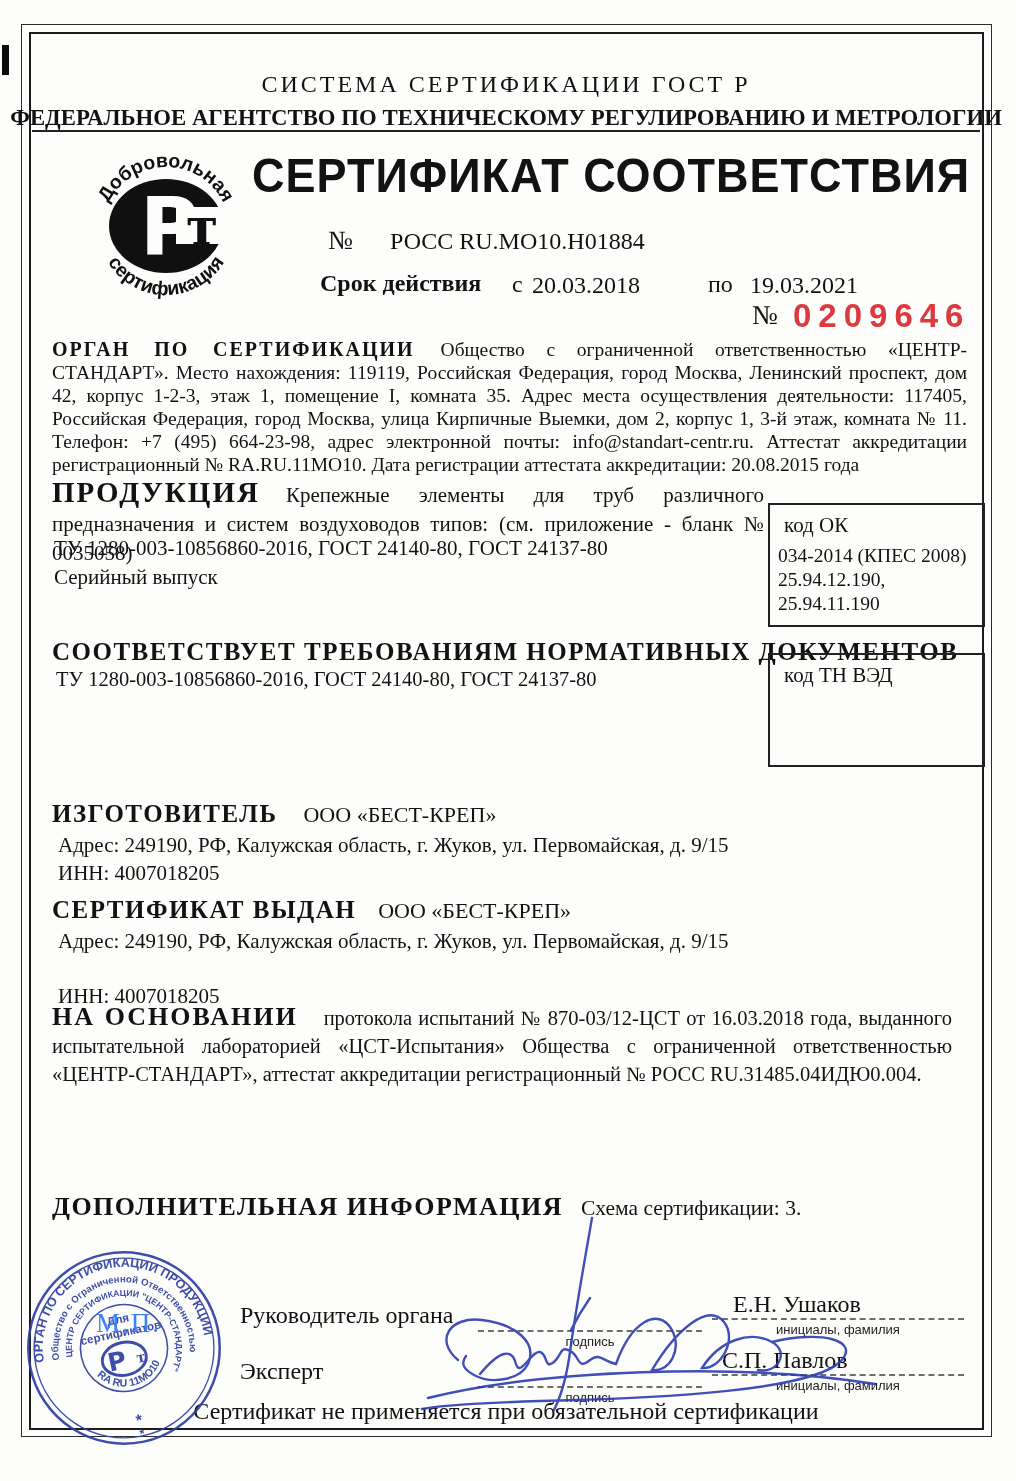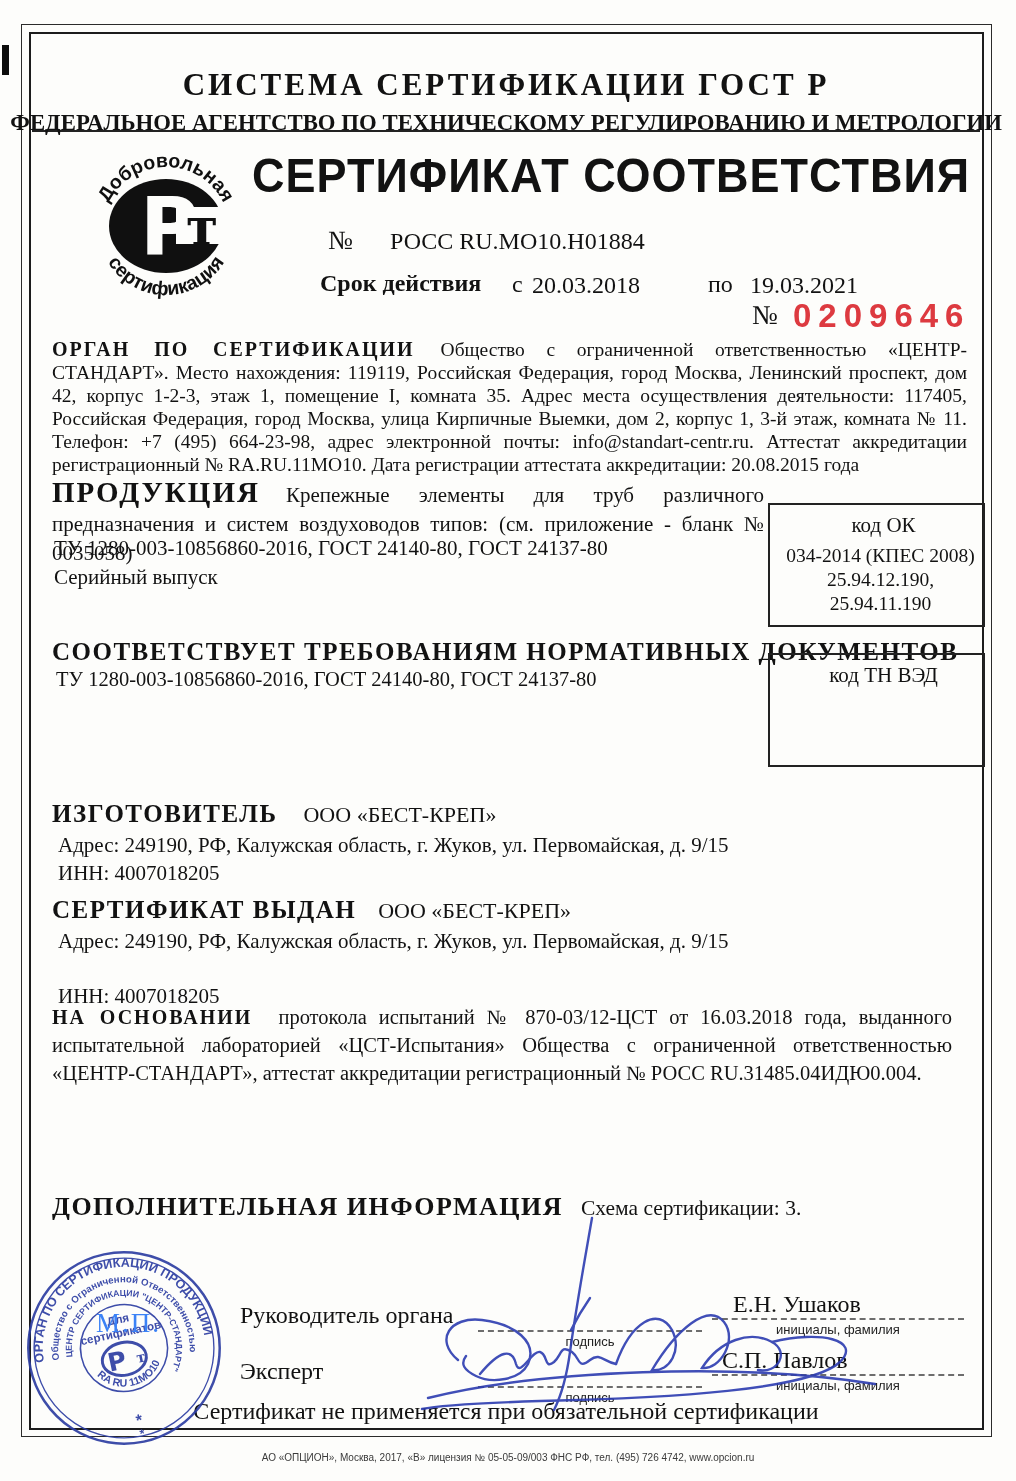--- a/index.html
+++ b/index.html
@@ -7,38 +7,38 @@
   .page{position:relative;width:1016px;height:1481px;background:#fdfdfb;
         font-family:"Liberation Serif",serif;color:#121212;overflow:hidden;}
   .abs{position:absolute;}
   
   .border-outer{left:21px;top:24px;width:969px;height:1411px;border:1.5px solid #2b2b2b;z-index:1;}
   .border-inner{left:29px;top:32px;width:951px;height:1394px;border:2.5px solid #1c1c1c;z-index:1;}
   .scan-artifact{left:2px;top:45px;width:7px;height:30px;background:#0c0c0c;z-index:3;}
   
   .header{left:32px;top:35px;width:948px;height:95px;border-bottom:2px solid #222;z-index:2;
           display:flex;flex-direction:column;align-items:center;justify-content:center;gap:6px;}
-  .hdr1{font-size:31px;font-weight:bold;letter-spacing:3px;white-space:nowrap;margin-top:37px;}
+  .hdr1{font-size:24px;font-weight:normal;letter-spacing:3px;white-space:nowrap;margin-top:37px;}
   .hdr2{font-size:23.5px;font-weight:bold;letter-spacing:0px;white-space:nowrap;transform:scaleX(0.97);}
   
   .doc-title{left:252px;top:150px;width:715px;text-align:center;z-index:2;
              font-family:"Liberation Sans",sans-serif;font-weight:bold;font-size:45px;
              letter-spacing:1px;transform:scaleY(1.08);white-space:nowrap;}
   .no-row{z-index:2;font-size:24px;}
   .bold{font-weight:bold;}
   .red-num{font-family:Liberation Sans, sans-serif;font-weight:bold;font-size:33px;
            letter-spacing:7px;color:#dd3a40;z-index:2;}
   
   .para{z-index:2;text-align:justify;line-height:23px;font-size:19.5px;}
   .para .h{font-weight:bold;font-size:20px;letter-spacing:2px;padding-right:26px;}
   .line{z-index:2;font-size:21px;white-space:nowrap;}
   .h-standalone{font-weight:bold;font-size:25px;letter-spacing:1.5px;white-space:nowrap;z-index:2;}
   .prod{line-height:29px;font-size:21px;}
   .prod .h{font-size:29px;}
-  .codebox{border:2px solid #222;z-index:2;background:transparent;text-align:center;}
+  .codebox{border:2px solid #222;z-index:2;background:transparent;}
   .codebox .cl{font-size:21px;margin:8px 0 6px 14px;}
   .codebox .cv{font-size:19.5px;margin:0 0 0 8px;line-height:24px;}
   
   .sig-label{font-weight:normal;font-size:24px;white-space:nowrap;z-index:2;}
   .sig-name{font-size:24px;white-space:nowrap;z-index:2;}
   .sig-line{border-bottom:2px dashed #6d6d6d;z-index:2;}
   .sig-caption{font-family:"Liberation Sans",sans-serif;font-size:13px;color:#222;
                text-align:center;z-index:2;}
   .mp{font-size:27px;letter-spacing:2px;z-index:6;color:#3b82f6;}
   .notice{left:32px;top:1398px;width:948px;text-align:center;font-size:24px;z-index:2;white-space:nowrap;}
@@ -124,21 +124,21 @@
   <div class="abs line" style="left:58px;top:861px;">ИНН: 4007018205</div>
 
   <div class="abs" style="left:52px;top:896px;z-index:2;white-space:nowrap;">
     <span class="h-standalone" style="position:static;">СЕРТИФИКАТ ВЫДАН</span>
     <span style="font-size:22px;padding-left:18px;">ООО «БЕСТ-КРЕП»</span>
   </div>
   <div class="abs line" style="left:58px;top:929px;">Адрес: 249190, РФ, Калужская область, г. Жуков, ул. Первомайская, д. 9/15</div>
   <div class="abs line" style="left:58px;top:984px;">ИНН: 4007018205</div>
 
   <p class="abs para" style="left:52px;top:1003px;width:900px;margin:0;font-size:20.5px;line-height:28px;">
-    <span class="h" style="font-size:20px;margin-top:16px;">НА ОСНОВАНИИ</span><span>протокола испытаний № 870-03/12-ЦСТ от 16.03.2018 года, выданного испытательной лабораторией «ЦСТ-Испытания» Общества с ограниченной ответственностью «ЦЕНТР-СТАНДАРТ», аттестат аккредитации регистрационный № РОСС RU.31485.04ИДЮ0.004.</span>
+    <span class="h" style="font-size:26px;margin-top:16px;">НА ОСНОВАНИИ</span><span>протокола испытаний № 870-03/12-ЦСТ от 16.03.2018 года, выданного испытательной лабораторией «ЦСТ-Испытания» Общества с ограниченной ответственностью «ЦЕНТР-СТАНДАРТ», аттестат аккредитации регистрационный № РОСС RU.31485.04ИДЮ0.004.</span>
   </p>
 
   <div class="abs" style="left:52px;top:1192px;z-index:2;white-space:nowrap;">
     <span class="h-standalone" style="position:static;font-size:26px;">ДОПОЛНИТЕЛЬНАЯ ИНФОРМАЦИЯ</span>
     <span style="font-size:21.5px;padding-left:14px;">Схема сертификации: 3.</span>
   </div>
 
   <svg class="abs stamp-svg" width="232" height="232" viewBox="0 0 240 240">
     <defs>
       <path id="st-ring1" d="M 36,120 A 84,84 0 1 1 204,120 A 84,84 0 1 1 36,120"></path>
@@ -197,15 +197,14 @@
       <path d="M 38,148 C 14,128 30,104 62,108 C 95,112 118,130 108,152 C 100,168 72,172 56,164 C 44,158 40,152 46,144"></path>
       <path d="M 60,162 C 80,138 92,136 96,152 C 100,166 112,138 120,140 C 128,142 124,158 134,150 C 142,143 140,132 152,140 C 160,146 158,158 170,148 C 180,140 184,150 196,152"></path>
       <path d="M 196,152 C 211,110 238,94 252,118 C 262,138 250,160 232,158 C 256,118 288,90 304,110 C 318,128 300,158 282,156 C 300,128 330,118 352,130 C 370,140 358,162 338,158"></path>
       <path d="M 352,130 C 400,118 442,128 420,150 C 390,178 250,186 120,189 C 60,191 20,193 2,197"></path>
       <path d="M 8,186 C 120,158 320,150 455,172"></path>
     </g>
   </svg>
 
   <div class="abs notice">Сертификат не применяется при обязательной сертификации</div>
 
-  <div class="abs fineprint">АО «ОПЦИОН», Москва, 2017, «В»     лицензия № 05-05-09/003 ФНС РФ, тел. (495) 726 4742, www.opcion.ru</div>
 
 </div>
 
 </body></html>

